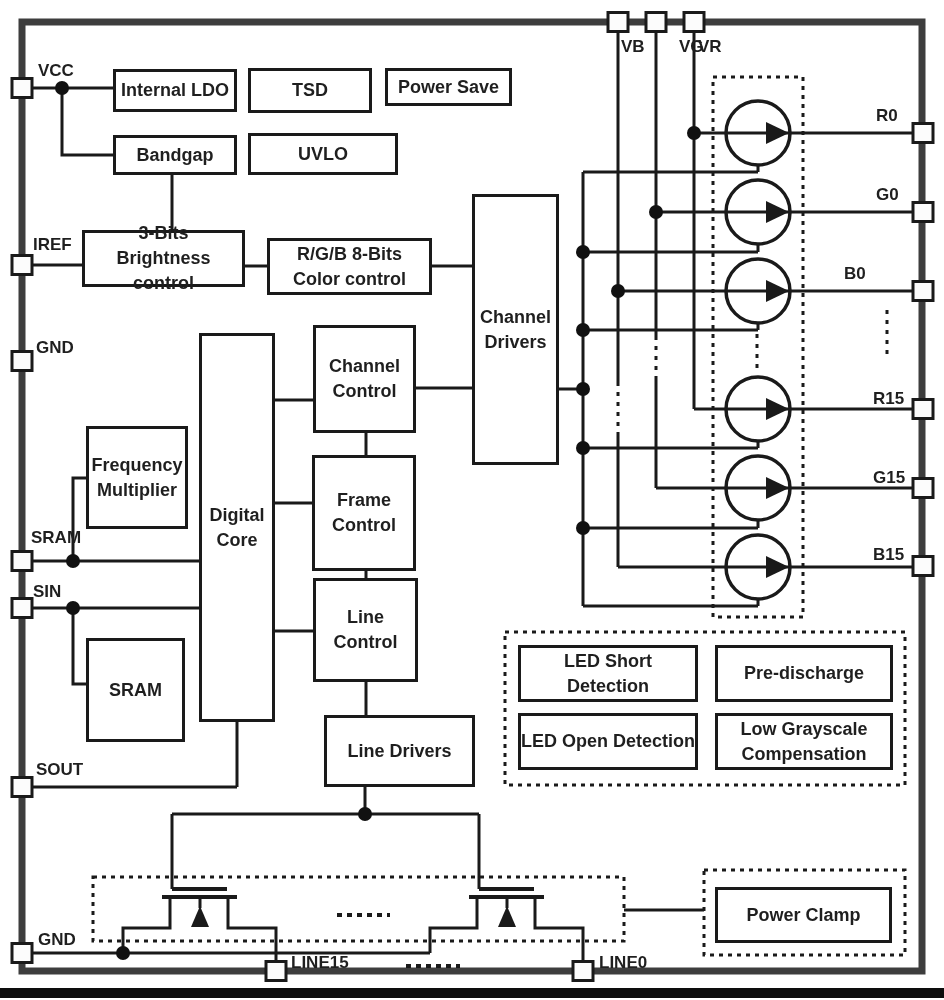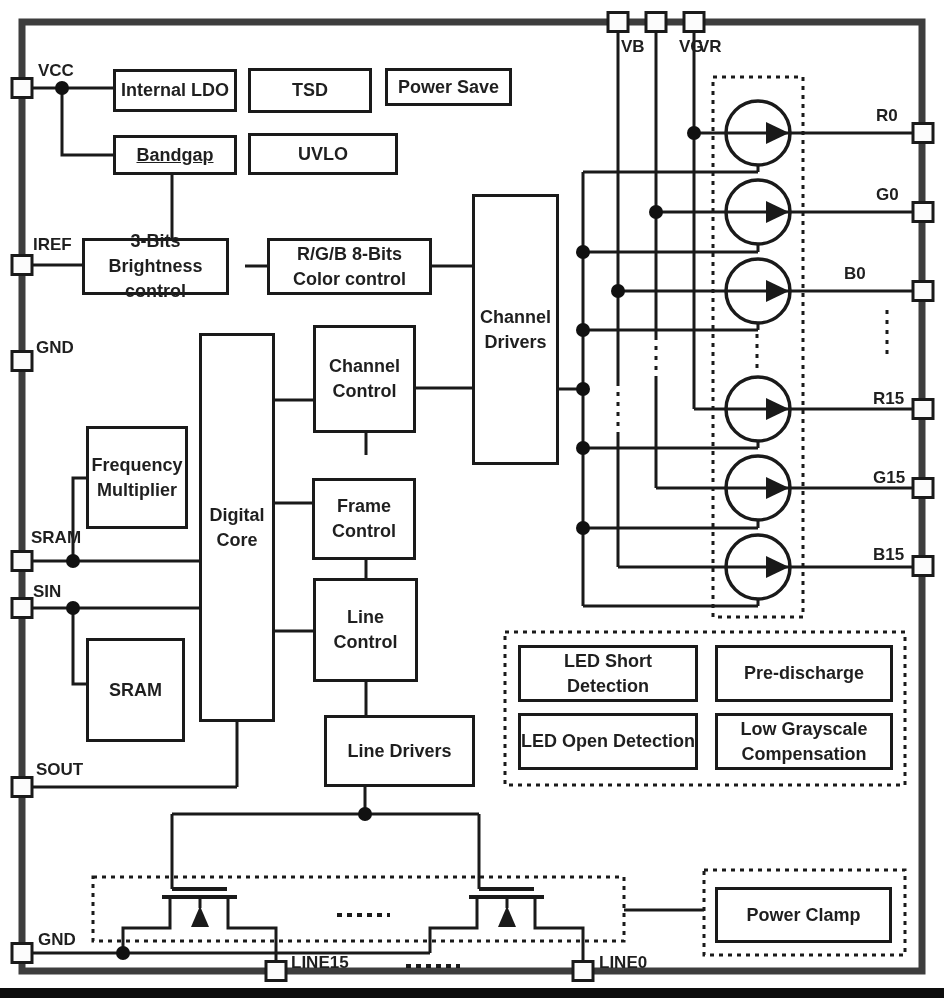--- a/index.html
+++ b/index.html
@@ -149,31 +149,31 @@
       <rect x="913" y="478.5" width="20" height="19"></rect>
       <rect x="913" y="556.5" width="20" height="19"></rect>
       <rect x="266" y="961.5" width="20" height="19"></rect>
       <rect x="573" y="961.5" width="20" height="19"></rect>
     </g>
   </svg>
 
   <div class="block" style="left:113px;top:69px;width:124px;height:43px;">Internal LDO</div>
   <div class="block" style="left:248px;top:68px;width:124px;height:45px;">TSD</div>
   <div class="block" style="left:385px;top:68px;width:127px;height:38px;">Power Save</div>
-  <div class="block" style="left:113px;top:135px;width:124px;height:40px;text-decoration:underline;">Bandgap</div>
+  <div class="block" style="left:113px;top:135px;width:124px;height:40px;">Bandgap</div>
   <div class="block" style="left:248px;top:133px;width:150px;height:42px;">UVLO</div>
-  <div class="block" style="left:82px;top:238px;width:147px;height:57px;">3-Bits
+  <div class="block" style="left:82px;top:230px;width:163px;height:57px;">3-Bits
 Brightness control</div>
   <div class="block" style="left:267px;top:238px;width:165px;height:57px;">R/G/B 8-Bits
 Color control</div>
   <div class="block" style="left:472px;top:194px;width:87px;height:271px;">Channel
 Drivers</div>
   <div class="block" style="left:313px;top:325px;width:103px;height:108px;">Channel
 Control</div>
-  <div class="block" style="left:312px;top:478px;width:104px;height:82px;">Frame
+  <div class="block" style="left:312px;top:455px;width:104px;height:116px;">Frame
 Control</div>
   <div class="block" style="left:313px;top:578px;width:105px;height:104px;">Line
 Control</div>
   <div class="block" style="left:199px;top:333px;width:76px;height:389px;">Digital
 Core</div>
   <div class="block" style="left:86px;top:426px;width:102px;height:103px;">Frequency
 Multiplier</div>
   <div class="block" style="left:86px;top:638px;width:99px;height:104px;">SRAM</div>
   <div class="block" style="left:292px;top:715px;width:151px;height:72px;margin-left:32px;">Line Drivers</div>
   <div class="block" style="left:518px;top:645px;width:180px;height:57px;">LED Short Detection</div>

